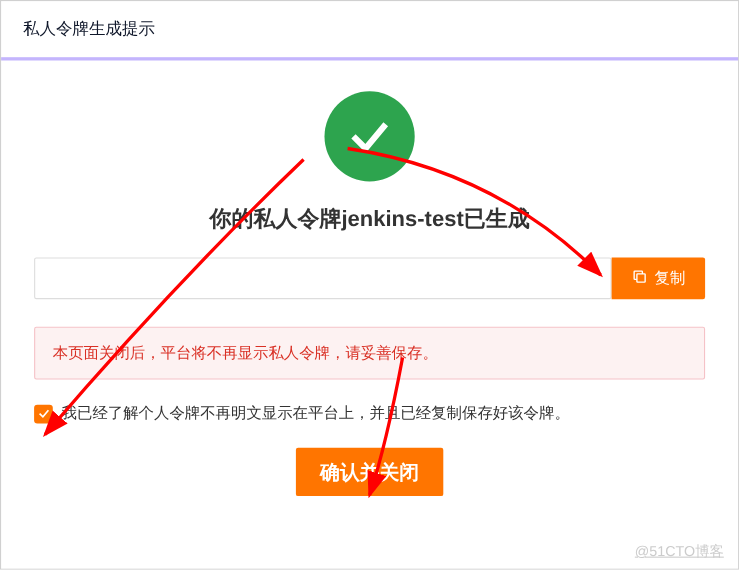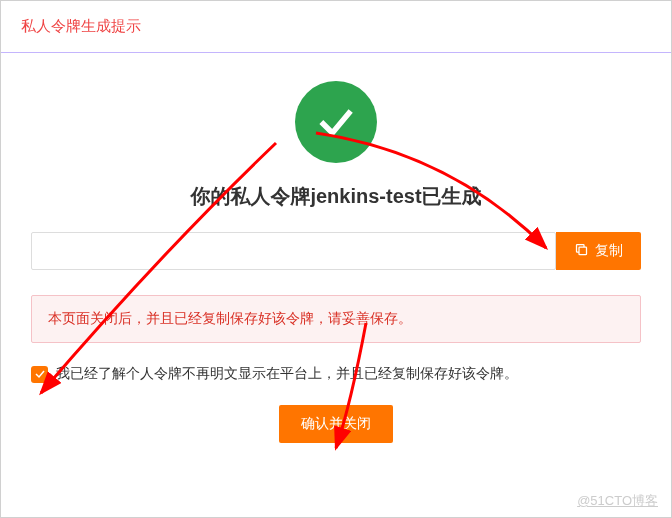--- a/index.html
+++ b/index.html
@@ -17,22 +17,22 @@
     .modal {
       border: 1px solid #d0d0d0;
       width: 100%;
       height: 100%;
       display: flex;
       flex-direction: column;
     }
     .modal-header {
       padding: 16px 20px;
       font-size: 15px;
-      color: #ef4444;
-      border-bottom: 1px solid #c4b5fd;
+      color: #0f172a;
+      border-bottom: 3px solid #c4b5fd;
     }
     .modal-body {
       flex: 1;
       padding: 20px 30px;
       display: flex;
       flex-direction: column;
       align-items: center;
       position: relative;
     }
     .success-circle {
@@ -126,23 +126,24 @@
       stroke: #fff;
       stroke-width: 3;
       fill: none;
     }
     .confirm-btn {
       margin-top: 22px;
       background: #ff7500;
       color: #fff;
       border: none;
       padding: 10px 22px;
-      font-size: 14px;
+      font-size: 18px;
       cursor: pointer;
       border-radius: 2px;
+      font-weight: bold;
     }
     .watermark {
       position: absolute;
       bottom: 8px;
       right: 14px;
       font-size: 13px;
       color: #ccc;
       text-decoration: underline;
     }
     
@@ -185,21 +186,21 @@
           <svg viewBox="0 0 24 24">
               <rect x="8" y="8" width="12" height="12" rx="1"></rect>
               <path d="M16 8V5a1 1 0 0 0-1-1H5a1 1 0 0 0-1 1v10a1 1 0 0 0 1 1h3"></path>
             </svg>
         </span>
         <span>复制</span>
       </button>
     </div>
 
     <div class="warning-box">
-      <span>本页面关闭后，并且已经复制保存好该令牌，请妥善保存。</span>
+      <span>本页面关闭后，平台将不再显示私人令牌，请妥善保存。</span>
     </div>
 
     <div class="checkbox-row">
       <span class="checkbox">
         <svg viewBox="0 0 24 24">
             <polyline points="4,12 10,18 20,6"></polyline>
           </svg>
       </span>
       <span>我已经了解个人令牌不再明文显示在平台上，并且已经复制保存好该令牌。</span>
     </div>

